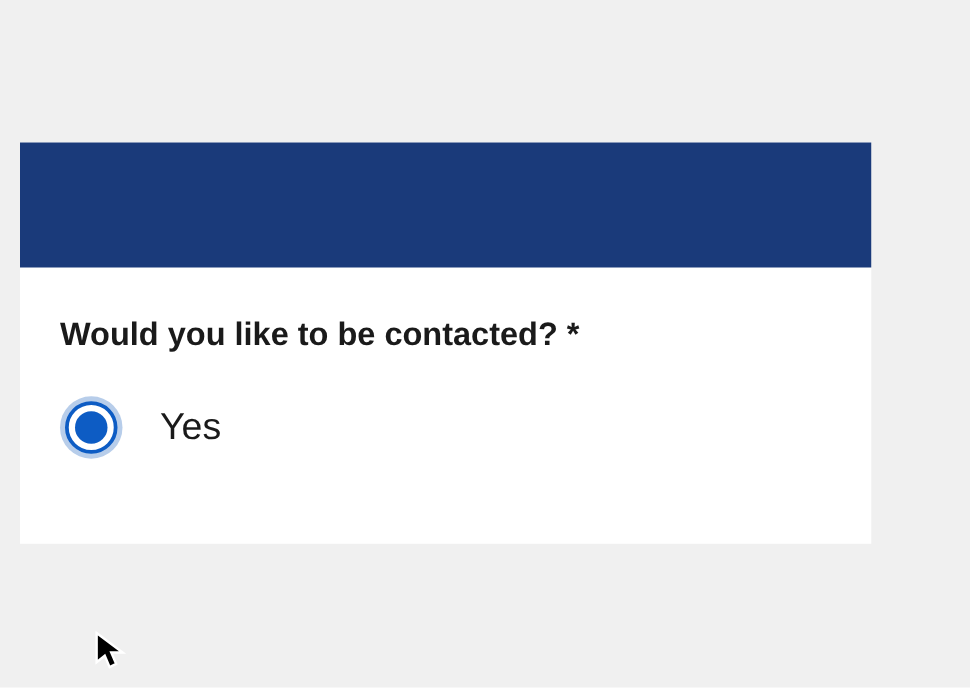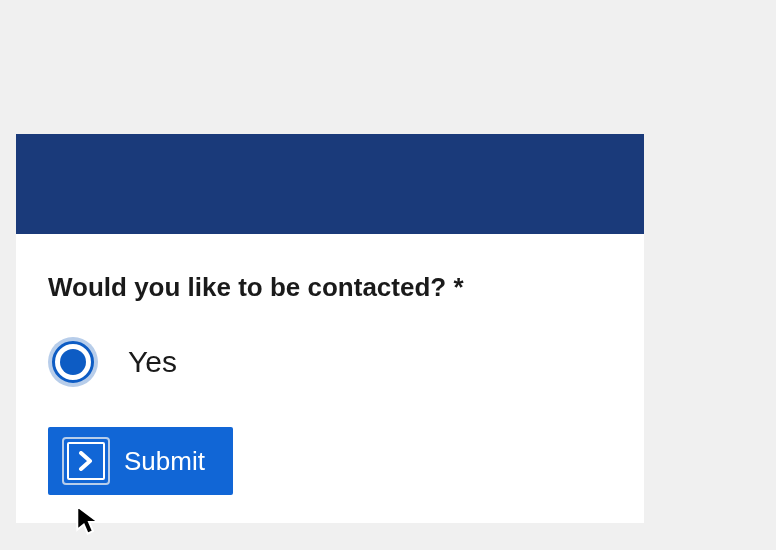--- a/index.html
+++ b/index.html
@@ -7,22 +7,22 @@
     background: #f0f0f0;
     font-family: 'Segoe UI', Arial, sans-serif;
     width: 776px;
     height: 550px;
     overflow: hidden;
     position: relative;
   }
   .card {
     position: absolute;
     left: 16px;
-    top: 134px;
-    width: 628px;
+    top: 114px;
+    width: 681px;
     background: #fff;
   }
   .card-header {
     height: 100px;
     background: #1a3a7a;
   }
   .card-body {
     padding: 38px 32px 28px 32px;
   }
   .question {
@@ -136,30 +136,20 @@
           <div class="radio-ring">
             <div class="radio-inner"></div>
           </div>
         </div>
         <span class="option-label">Yes</span>
       </div>
 
 
     </div>
 
-    <button class="submit-btn">
-      <span class="submit-icon-wrap">
-        <span class="submit-icon-inner">
-          <svg width="16" height="20" viewBox="0 0 16 20">
-            <path d="M3 2 L12 10 L3 18" stroke="#fff" stroke-width="4" fill="none" stroke-linecap="round" stroke-linejoin="round"></path>
-          </svg>
-        </span>
-      </span>
-      <span>Submit</span>
-    </button>
   </div>
 </div>
 
 <div class="cursor" style="left:76px; top:505px;">
   <svg width="26" height="34" viewBox="0 0 20 26">
     <path d="M1 1 L1 19 L6 15 L9 22 L13 20 L10 13 L17 13 Z" fill="#000" stroke="#fff" stroke-width="1.5"></path>
   </svg>
 </div>
 
 </body></html>

